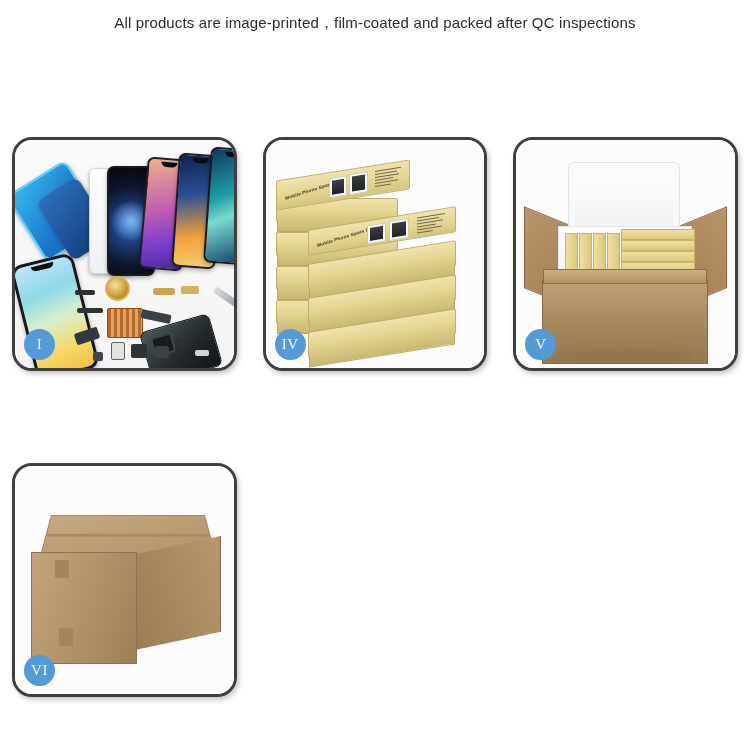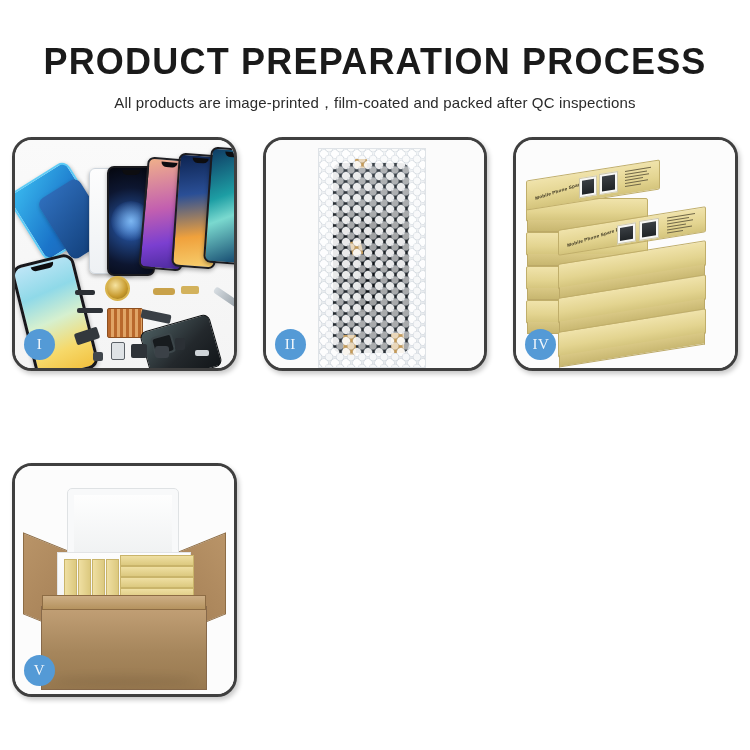--- a/index.html
+++ b/index.html
@@ -317,21 +317,20 @@
     position:absolute;left:18%;bottom:8px;width:64%;height:10px;
     background:rgba(0,0,0,.07);filter:blur(4px);border-radius:50%;
   }
 </style>
 </head>
 <body>
 
 <div class="page">
 
   <div class="header">
-    <h1 class="title">PRODUCT PREPARATION PROCESS</h1>
     <p class="subtitle">All products are image-printed，film-coated and packed after QC inspections</p>
   </div>
 
   <div class="grid">
 
     <div class="panel">
       <div class="stage p1">
         <div class="phone ph-film"></div>
         <div class="phone ph-film2"></div>
         <div class="phone ph-glass"></div>
@@ -363,34 +362,20 @@
         <div class="part flex7"></div>
         <div class="part flex8"></div>
         <div class="part flex9"></div>
         <div class="part flex10"></div>
         <div class="part flex11"></div>
         <div class="part flex12"></div>
       </div>
       <div class="badge">I</div>
     </div>
 
-    <div class="panel">
-      <div class="stage p2">
-        <div class="bubblebag">
-          <div class="screenin"></div>
-          <div class="tape t1"></div>
-          <div class="tape t2"></div>
-          <div class="tape t3"></div>
-          <div class="tape t4"></div>
-          <div class="bubbles"></div>
-          <div class="bubbles2"></div>
-        </div>
-      </div>
-      <div class="badge">II</div>
-    </div>
 
 
     <div class="panel">
       <div class="stage p4">
         <div class="stackwrap">
 
           <div class="sbox" style="left:4px;top:46px;width:120px;height:22px;">
               <span class="side"></span>
             </div>
           <div class="sbox" style="left:4px;top:80px;width:120px;height:22px;">
@@ -472,15 +457,25 @@
               <i style="top:33px"></i>
               <i style="top:44px"></i>
           </div>
         </div>
         <div class="v-front"></div>
         <div class="shadow-soft"></div>
       </div>
       <div class="badge">V</div>
     </div>
 
+    <div class="panel">
+      <div class="stage p6">
+        <div class="c-top"></div>
+        <div class="c-side"></div>
+        <div class="c-front"></div>
+        <div class="c-tape ct1"></div>
+        <div class="c-tape ct2"></div>
+      </div>
+      <div class="badge">VI</div>
+    </div>
 
   </div>
 </div>
 
 </body></html>

